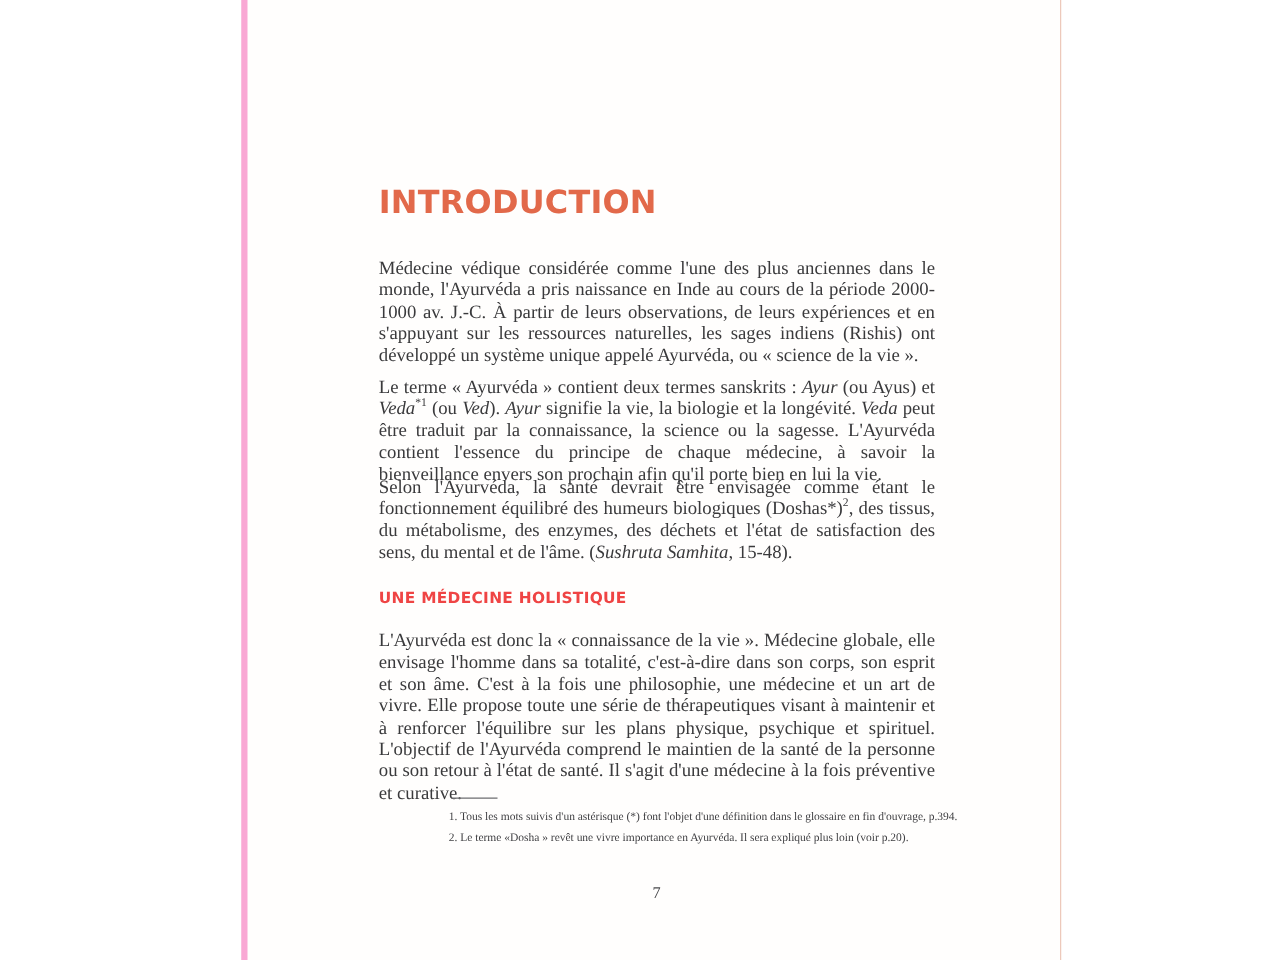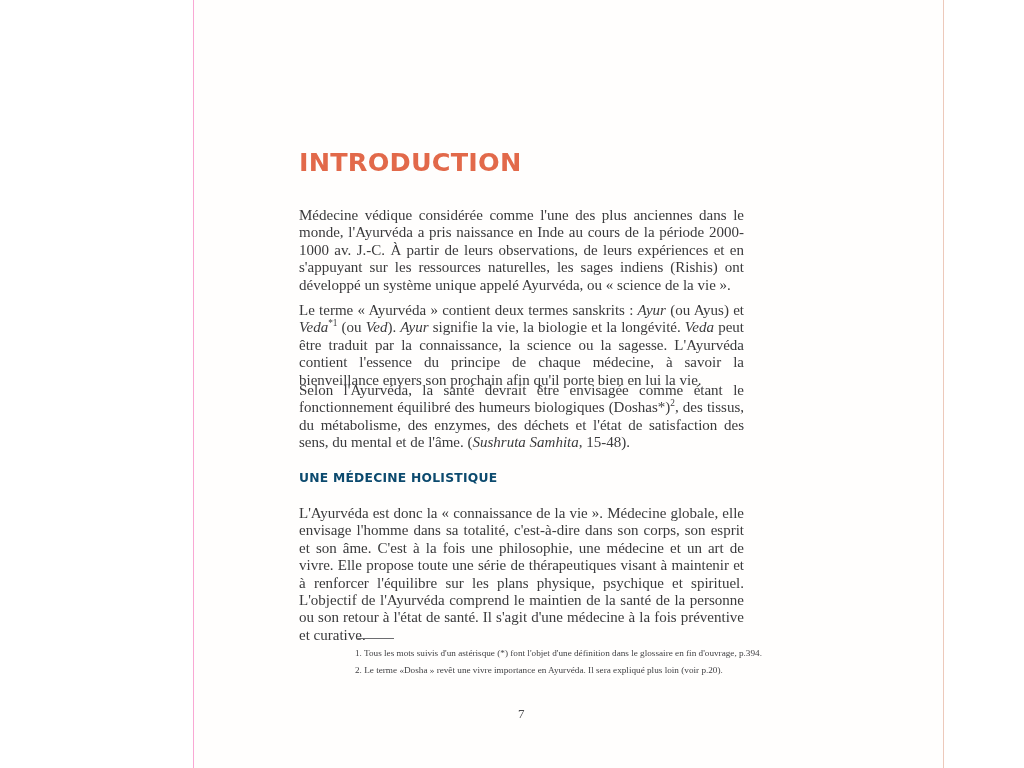--- a/index.html
+++ b/index.html
@@ -15,24 +15,24 @@
     color: #3a3a3c;
     overflow: hidden;
     position: relative;
   }
 
   
   .page-sheet {
     position: absolute;
     left: 193px;
     top: 0;
-    width: 751px;
+    width: 656px;
     height: 768px;
     background: #fffefd;
-    border-left: 1px solid #f9a8d4;
+    border-left: 5px solid #f9a8d4;
     border-right: 1px solid #edc9bb;
     box-sizing: border-box;
   }
 
   .page-inner {
     position: absolute;
     left: 105px;
     top: 0;
     width: 445px;
     height: 768px;
@@ -54,21 +54,21 @@
 
   .section-title {
     position: absolute;
     top: 472px;
     left: 0;
     margin: 0;
     font-family: "DejaVu Sans", sans-serif;
     font-weight: bold;
     font-size: 12.3px;
     letter-spacing: 0.25px;
-    color: #0c4a6e;
+    color: #ef4444;
     line-height: 1;
   }
 
   
   .body-block {
     position: absolute;
     left: 0;
     width: 445px;
   }
   .body-block.block-1 { top: 207px; }

